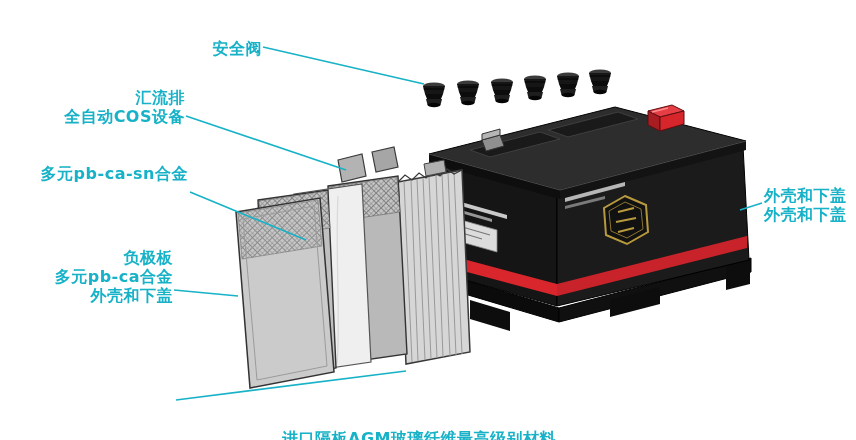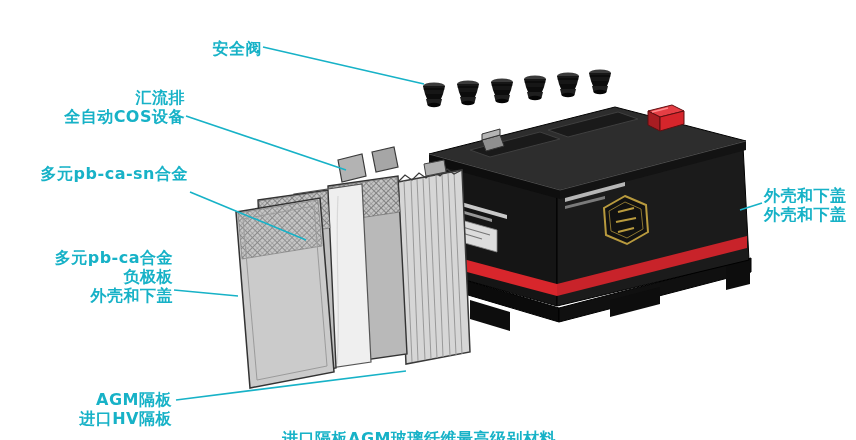--- a/index.html
+++ b/index.html
@@ -173,29 +173,25 @@
   <div class="callout align-r" style="left:20px;top:88px;width:165px">
     <div>汇流排</div>
     <div>全自动COS设备</div>
   </div>
 
   <div class="callout align-r" style="left:8px;top:164px;width:180px">
     <div>多元pb-ca-sn合金</div>
   </div>
 
   <div class="callout align-r" style="left:18px;top:248px;width:155px">
+    <div>负极板</div>
     <div>多元pb-ca合金</div>
-    <div>负极板</div>
     <div>外壳和下盖</div>
   </div>
 
-  <div class="callout align-r" style="left:40px;top:390px;width:132px">
-    <div>AGM隔板</div>
-    <div>进口HV隔板</div>
-  </div>
 
   <div class="callout align-l" style="left:764px;top:186px;width:92px">
     <div>外壳和下盖</div>
     <div>外壳和下盖</div>
   </div>
 
   <div class="callout align-l" style="left:282px;top:429px;width:330px">
     <div>进口隔板AGM玻璃纤维最高级别材料</div>
   </div>
 

